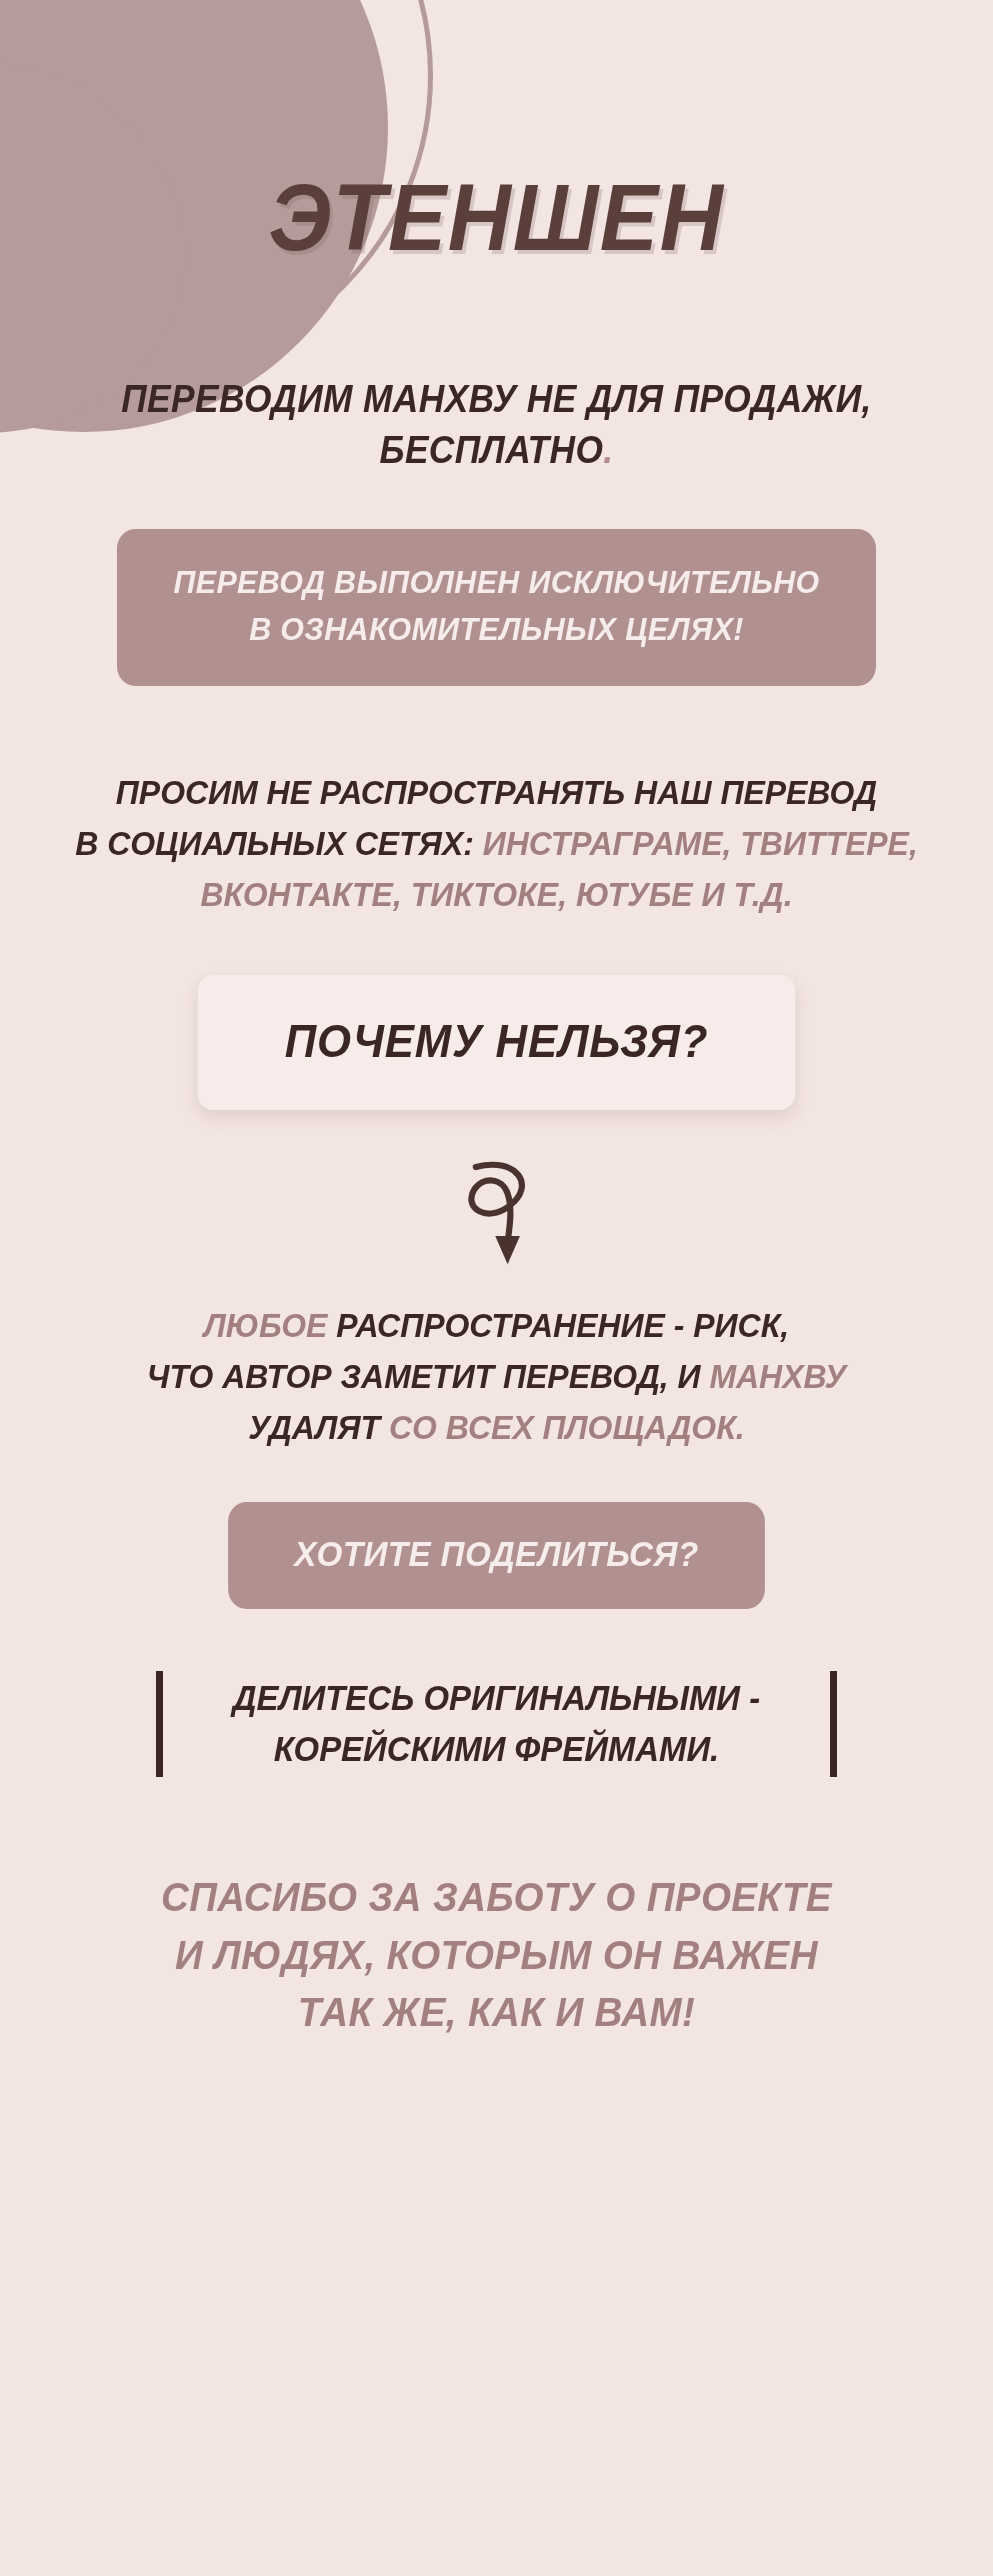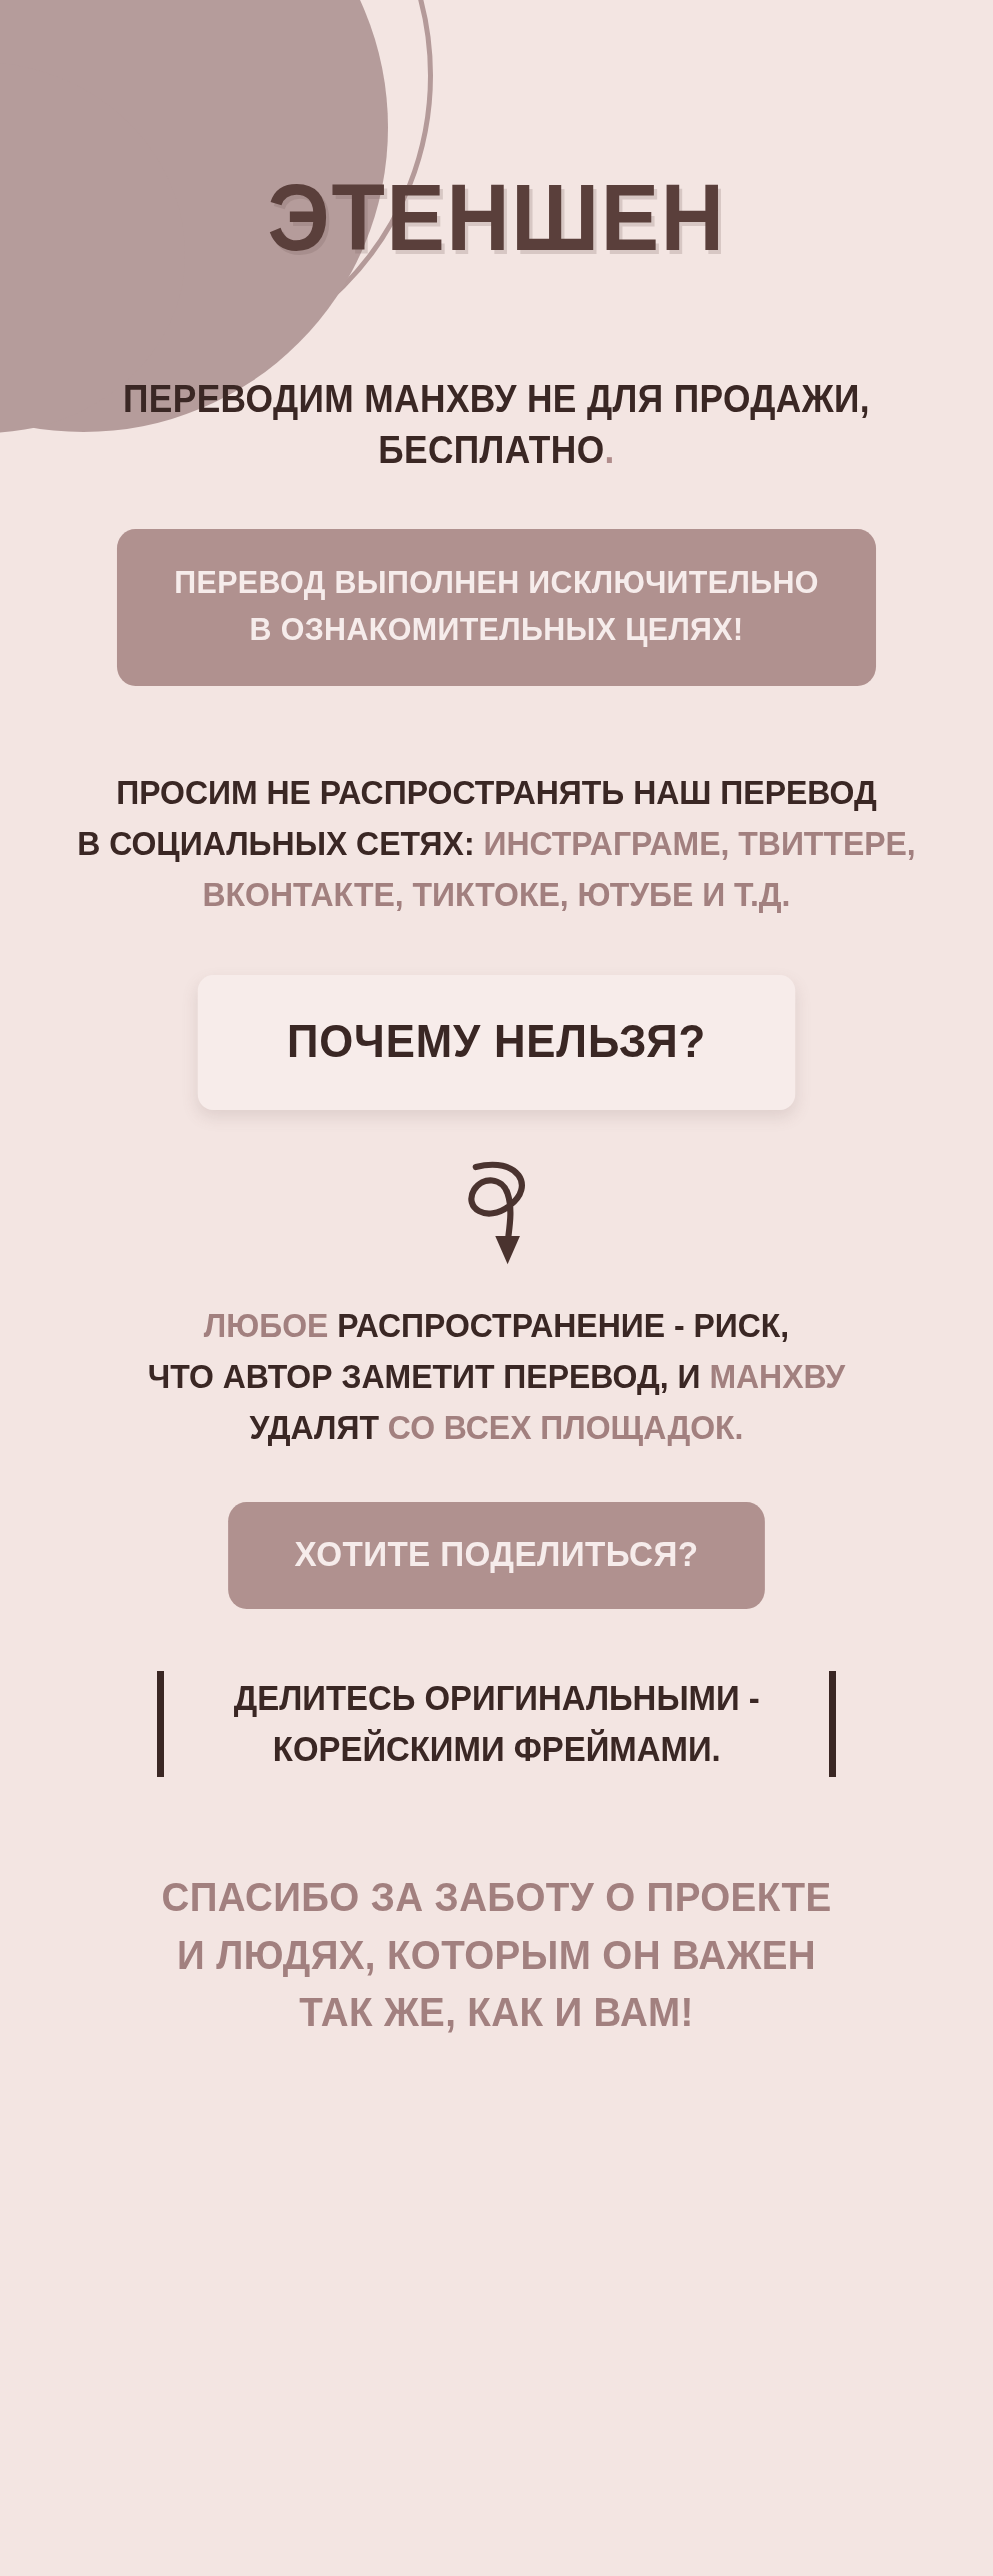--- a/index.html
+++ b/index.html
@@ -48,20 +48,21 @@
     background: #b59c9b;
   }
 
   
   .content {
     position: relative;
     z-index: 5;
     width: 993px;
     padding-top: 168px;
     text-align: center;
+    font-style: italic;
   }
 
   .title {
     font-family: "Liberation Sans", sans-serif;
     font-weight: bold;
     font-size: 95px;
     letter-spacing: 1.8px;
     color: #5a3f3b;
     line-height: 1.05;
     transform: scaleX(0.92);

